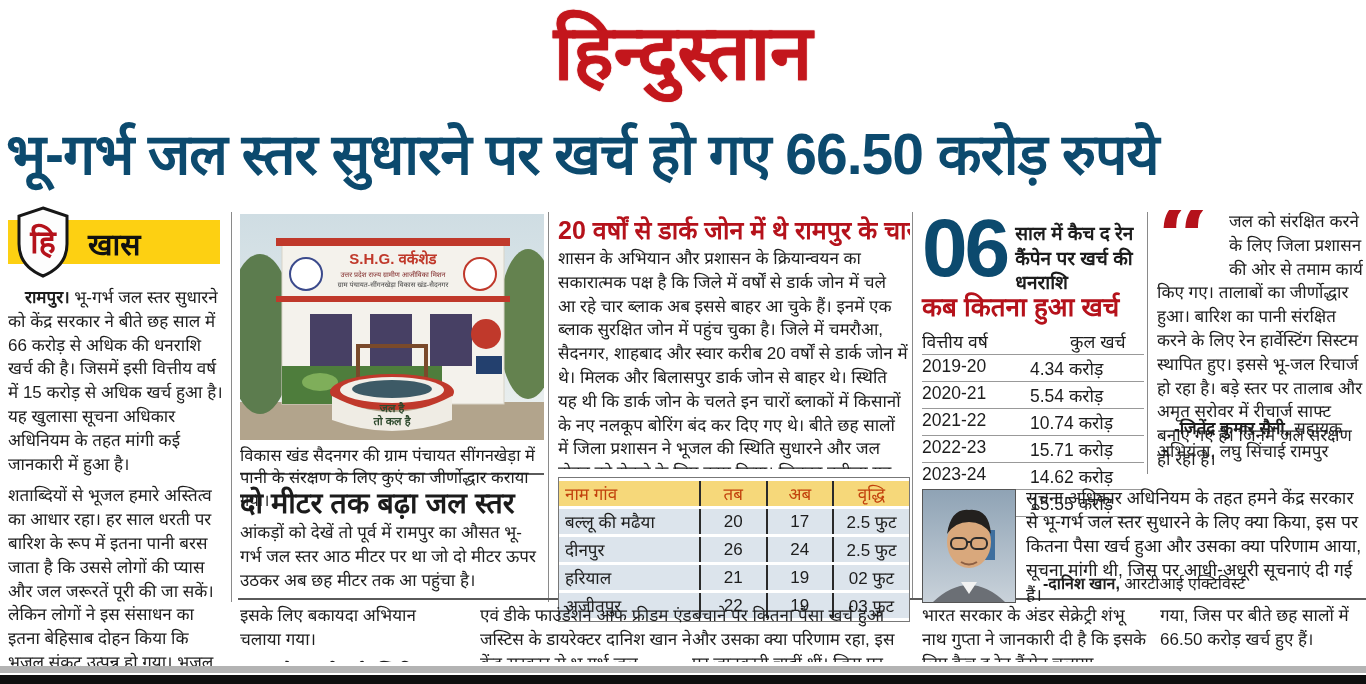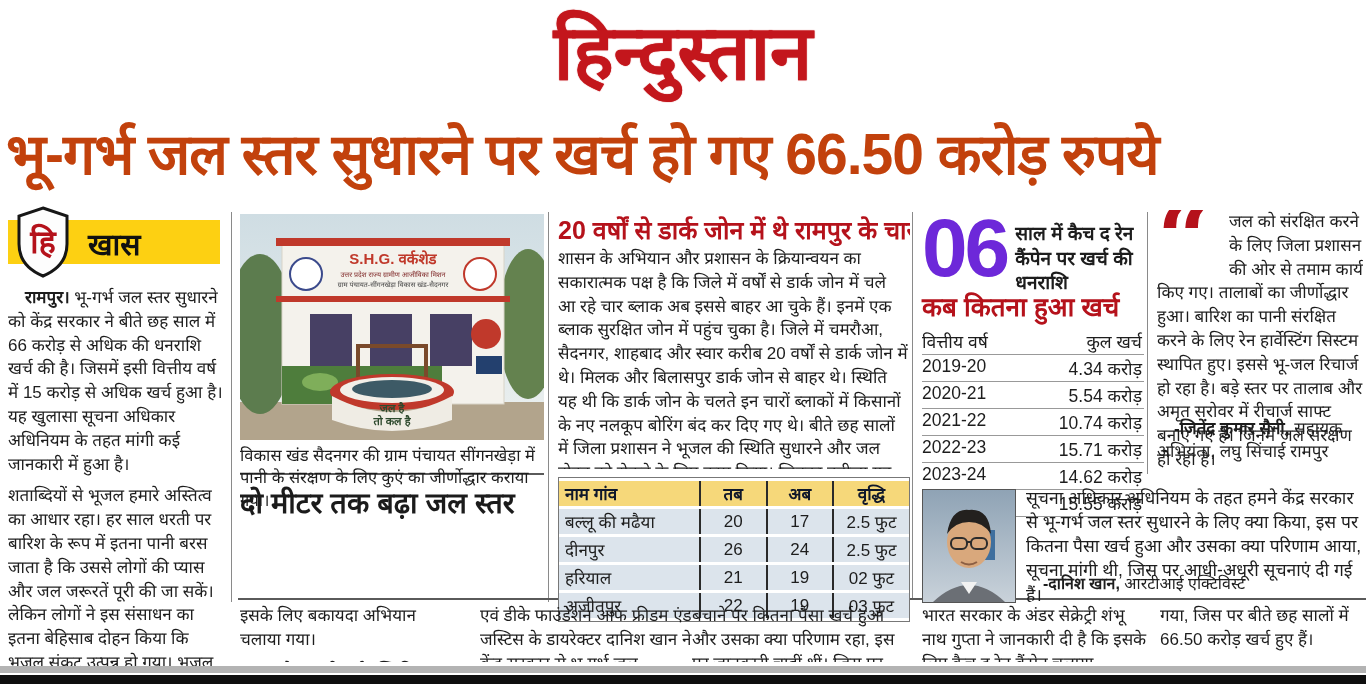--- a/index.html
+++ b/index.html
@@ -5,21 +5,21 @@
   html,body{margin:0;padding:0;background:#fff;}
   #page{position:relative;width:1366px;height:684px;background:#fff;overflow:hidden;
         font-family:"Liberation Sans",sans-serif;color:var(--text_dark,#1d1d1d);}
   .abs{position:absolute;}
   
   #masthead{top:2px;left:0;width:100%;text-align:center;font-weight:bold;
             font-size:76px;line-height:102px;color:var(--masthead_red,#c3161c);
             text-shadow:0 0 1px var(--masthead_red,#c3161c);}
   
   #headline{top:110px;left:6px;width:1354px;font-weight:bold;font-size:57px;line-height:88px;
-            color:#c2410c;white-space:nowrap;overflow:hidden;letter-spacing:-1px;}
+            color:#0c4a6e;white-space:nowrap;overflow:hidden;letter-spacing:-1px;}
   
   .vline{background:#8a8a8a;width:1px;}
   .hline{background:#5a5a5a;height:2px;}
   .graybar{background:#b3b3b3;}
   .blackbar{background:#0e0e0e;}
   
   #col1{left:8px;top:206px;width:221px;height:460px;overflow:hidden;}
   #badge{position:relative;height:72px;}
   #badge .bar{position:absolute;left:0;top:14px;width:212px;height:44px;
               background:var(--badge_yellow,#fdd012);}
@@ -33,34 +33,34 @@
   #caption{left:240px;top:444px;width:300px;font-size:16.5px;line-height:1.35;}
   #wl-head{left:240px;top:482px;width:304px;font-size:29px;font-weight:bold;color:#1b1b1b;white-space:nowrap;overflow:hidden;}
   #wl-body{left:240px;top:521px;width:302px;height:76px;overflow:hidden;}
   
   #dz-head{left:558px;top:212px;width:352px;font-size:25px;font-weight:bold;
            color:var(--heading_red,#b5121b);white-space:nowrap;overflow:hidden;}
   #dz-body{left:558px;top:247px;width:350px;height:222px;overflow:hidden;}
   
   #vtable{left:558px;top:477px;width:352px;border:1px solid #777;border-collapse:separate;
           border-spacing:0 3px;background:#fff;font-size:17px;}
-  #vtable th{background:var(--table_header_yellow,#f6d87a);font-weight:bold;text-align:left;
-             padding:1px 6px;color:#0f172a;}
+  #vtable th{background:var(--table_header_yellow,#f6d87a);font-weight:normal;text-align:left;
+             padding:1px 6px;color:#c2410c;}
   #vtable td{background:var(--table_row_gray,#dce4ec);padding:1px 6px;}
   #vtable th+th,#vtable td+td{border-left:2px solid #2a2a2a;text-align:center;}
   
   #campaign{left:922px;top:208px;width:222px;display:flex;}
-  #campaign .big{font-size:82px;font-weight:bold;line-height:80px;color:#6d28d9;letter-spacing:-3px;}
+  #campaign .big{font-size:82px;font-weight:bold;line-height:80px;color:#0c4a6e;letter-spacing:-3px;}
   #campaign .cap{font-size:19px;font-weight:bold;line-height:1.3;padding:14px 0 0 8px;}
   #exp-head{left:922px;top:288px;width:225px;font-size:26px;font-weight:bold;
             color:var(--heading_red,#b5121b);white-space:nowrap;}
   #exp-table{left:922px;top:328px;width:222px;font-size:17.5px;}
   #exp-table .row{display:flex;border-bottom:1.5px solid #999;padding:1px 0;}
   #exp-table .y{width:108px;}
-  #exp-table .a{flex:1;text-align:right;padding-right:2px;}
+  #exp-table .a{flex:1;padding-right:2px;}
   #exp-table .hdr{font-weight:normal;gap:40px;}
   
   #dk-photo{left:922px;top:489px;width:92px;height:112px;border:1px solid #555;}
   #dk-text{left:1026px;top:486px;width:338px;font-size:17.5px;line-height:1.38;height:116px;overflow:hidden;}
   #dk-attr{left:1026px;top:572px;width:338px;font-size:16px;}
   
   #quote{left:1157px;top:210px;width:206px;font-size:17px;line-height:1.4;height:258px;overflow:hidden;}
   #quote .mark{float:left;font-family:"DejaVu Serif",serif;font-weight:bold;font-size:96px;
                line-height:58px;height:52px;width:72px;color:var(--heading_red,#b5121b);overflow:hidden;}
   #quote-attr{left:1157px;top:418px;width:206px;font-size:17px;line-height:1.35;}
@@ -145,20 +145,21 @@
         <ellipse cx="152" cy="176" rx="52" ry="13" fill="#f3efe8"></ellipse>
         <ellipse cx="152" cy="175" rx="40" ry="9" fill="#3d5a66"></ellipse>
         <path d="M92 182 Q152 214 212 182 L212 206 Q152 228 92 206 Z" fill="#efece4"></path>
         <text x="152" y="198" text-anchor="middle" font-size="11" font-weight="bold" fill="#2e4a2e">जल है</text>
         <text x="152" y="211" text-anchor="middle" font-size="11" font-weight="bold" fill="#2e4a2e">तो कल है</text>
       </g>
     </svg>
   </div>
 
   <div id="wl-head" class="abs">दो मीटर तक बढ़ा जल स्तर</div>
+  <div id="wl-body" class="abs bodytext">आंकड़ों को देखें तो पूर्व में रामपुर का औसत भू-गर्भ जल स्तर आठ मीटर पर था जो दो मीटर ऊपर उठकर अब छह मीटर तक आ पहुंचा है।</div>
 
   <div id="dz-head" class="abs">20 वर्षों से डार्क जोन में थे रामपुर के चार ब्लाक</div>
   <div id="dz-body" class="abs bodytext">शासन के अभियान और प्रशासन के क्रियान्वयन का सकारात्मक पक्ष है कि जिले में वर्षों से डार्क जोन में चले आ रहे चार ब्लाक अब इससे बाहर आ चुके हैं। इनमें एक ब्लाक सुरक्षित जोन में पहुंच चुका है। जिले में चमरौआ, सैदनगर, शाहबाद और स्वार करीब 20 वर्षों से डार्क जोन में थे। मिलक और बिलासपुर डार्क जोन से बाहर थे। स्थिति यह थी कि डार्क जोन के चलते इन चारों ब्लाकों में किसानों के नए नलकूप बोरिंग बंद कर दिए गए थे। बीते छह सालों में जिला प्रशासन ने भूजल की स्थिति सुधारने और जल दोहन को रोकने के लिए काम किया। जिनका नतीजा यह सामने आया कि ये चारों ब्लाक डार्क जोन से बाहर आ गए।</div>
 
   <table id="vtable" class="abs">
     <tbody>
         <tr>
       <th style="width:40%">नाम गांव</th>
       <th style="width:19%">तब</th>
       <th style="width:19%">अब</th>

